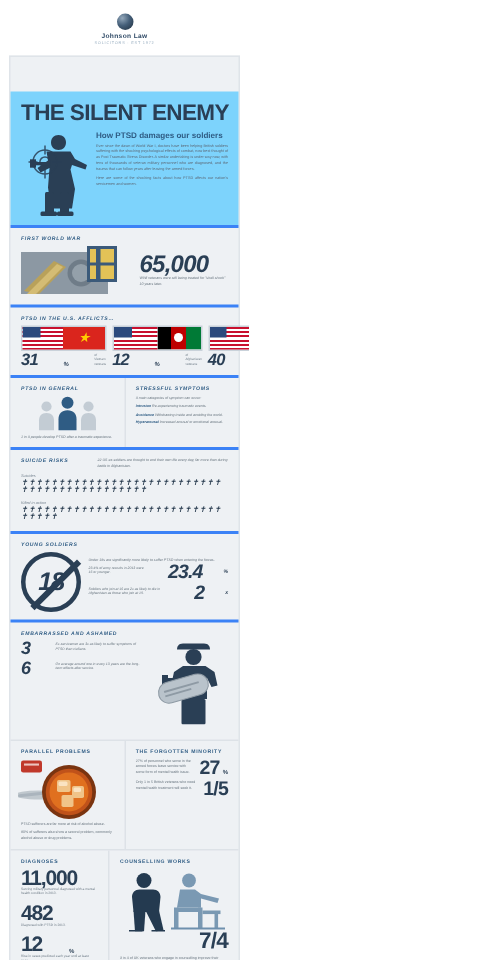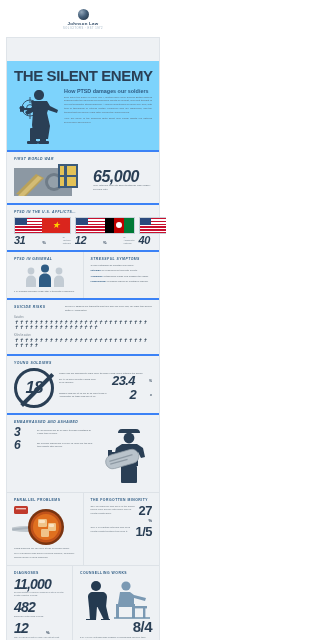--- a/index.html
+++ b/index.html
@@ -115,26 +115,26 @@
   
   .emb { display:flex; gap:4px; }
   .emb-list { flex:1; }
   .emb-row { display:flex; align-items:flex-start; gap:3px; margin-bottom:3px; }
   .emb-n { font-size:12px; font-weight:bold; color:#2a3f55; line-height:.85; min-width:20px; letter-spacing:-.6px;}
   .emb-t { flex:1; font-size:2.3px; line-height:1.45; color:#68757f; padding-top:2px; }
   .emb-art { width:52px; flex:0 0 52px; position:relative; }
 
   
   .pp-art { position:relative; height:42px; }
-  .fm-row { display:flex; align-items:flex-end; gap:2px; justify-content:flex-end;flex-direction:column; }
+  .fm-row { display:flex; align-items:flex-end; gap:2px; justify-content:flex-end; }
   .fm-n { font-size:13px; font-weight:bold; color:#2a3f55; line-height:.9; letter-spacing:-.5px; }
   .fm-p { font-size:4px; font-weight:bold; color:#2a3f55; }
 
   
-  .dg-n { font-size:14px; font-weight:bold; color:#2a3f55; line-height:.9; letter-spacing:-.8px;font-style:italic; }
+  .dg-n { font-size:14px; font-weight:bold; color:#2a3f55; line-height:.9; letter-spacing:-.8px; }
   .dg-cap { font-size:2.2px; color:#74818c; line-height:1.4; margin:1px 0 4px 0; }
   .cw-num { font-size:15px; font-weight:bold; color:#2a3f55; letter-spacing:-.5px; }
   .cw-art { height:40px; position:relative; }
 
   
   .foot { padding:10px 7px 6px 7px; }
   .foot-logo { text-align:center; margin-bottom:6px; }
 </style>
 </head>
 <body>
@@ -523,21 +523,21 @@
               <path d="M17 28h9l3 13-5 1-5-10z"></path>
               <path d="M6 41h9v1.6H6z"></path>
               <path d="M21 41h9v1.6h-9z"></path>
             </g>
             <g stroke="#6e90ad" stroke-width="1.4" fill="none">
               <path d="M34 40h36"></path>
             </g>
           </svg>
         </div>
         <div style="text-align:right">
-          <span class="cw-num">8/4</span>
+          <span class="cw-num">7/4</span>
         </div>
         <div class="tiny">3 in 4 of UK veterans who engage in counselling improve their symptoms.</div>
       </div>
     </div>
 
   </div>
 
   <div class="foot">
     <div class="foot-logo">
       <div class="logo-mark"></div>

